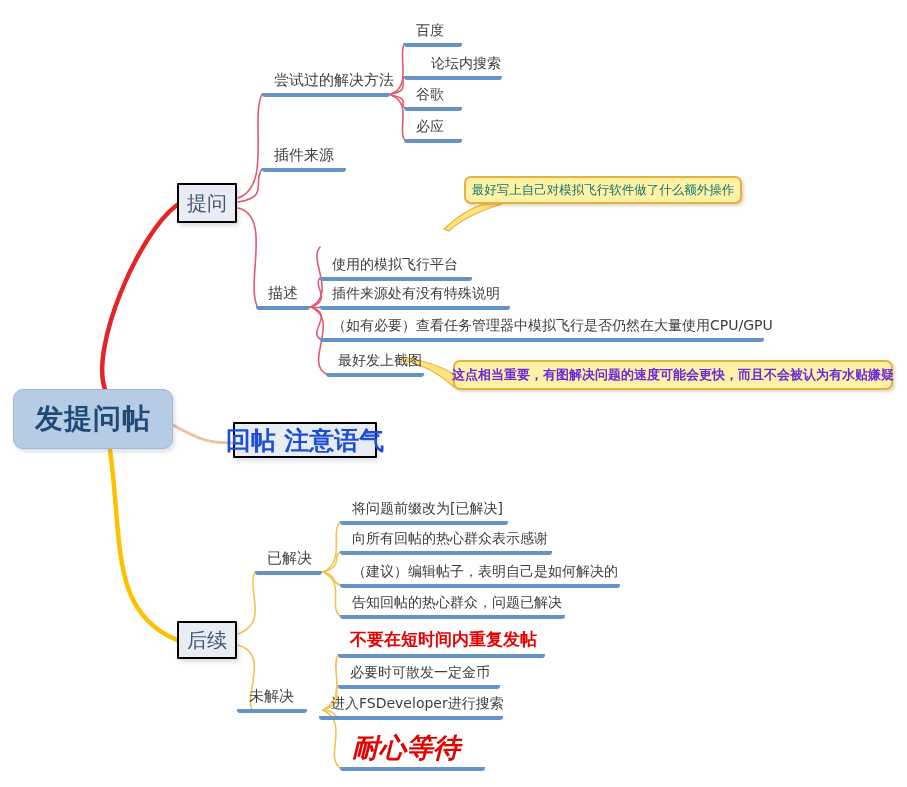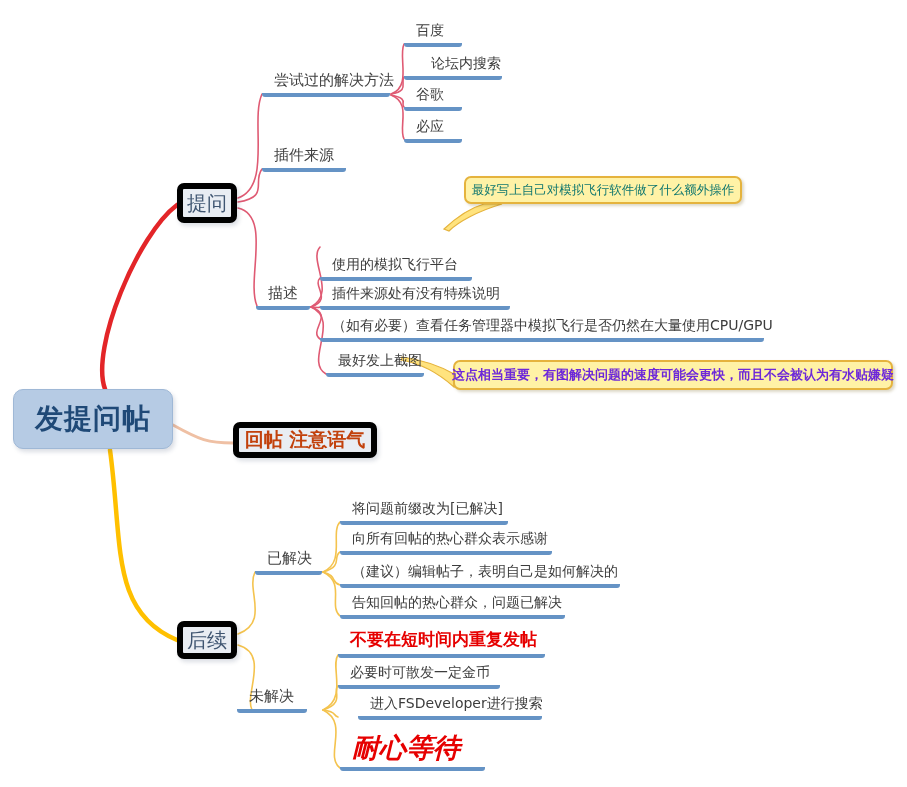--- a/index.html
+++ b/index.html
@@ -4,29 +4,29 @@
 <style>
   html,body{margin:0;padding:0;background:#fff;}
   #canvas{
     position:relative;width:907px;height:787px;background:#ffffff;overflow:hidden;
     font-family:"DejaVu Sans","Liberation Sans",sans-serif;
   }
   #wires{position:absolute;left:0;top:0;width:907px;height:787px;}
   
   .boxnode{
     position:absolute;display:flex;align-items:center;justify-content:center;
-    background:#E9EDF3;border:6px solid #000000;border-radius:7px;
+    background:#E9EDF3;border:2px solid #000000;border-radius:1px;
     color:#3F5571;font-size:20px;white-space:nowrap;
     box-shadow:2px 3px 4px rgba(60,80,110,.18);box-sizing:border-box;
   }
   .rootnode{
     background:#B6CBE4;border:1px solid #9FB8D6;border-radius:10px;
     color:#1F4977;font-size:28px;font-weight:bold;letter-spacing:1px;
   }
-  .rednode{color:#c2410c;font-weight:bold;font-size:19px;}
+  .rednode{color:#1d4ed8;font-weight:bold;font-size:25px;}
   
   .leaf{
     position:absolute;box-sizing:border-box;white-space:nowrap;
     font-size:14px;line-height:19px;color:#3C3C3C;
     padding:0 0 3px 12px;border-bottom:4px solid #6593C5;border-radius:0 0 3px 3px;
   }
   .lv2{font-size:15px;line-height:20px;color:#404040;}
   .red-mid{color:#E60000;font-weight:bold;font-size:17px;line-height:24px;}
   .red-big{color:#E60000;font-weight:bold;font-size:27px;line-height:34px;padding-bottom:2px;font-style:italic;}
   
@@ -108,16 +108,16 @@
 
   <div class="leaf lv2" style="left:255px;top:548px;width:67px;">已解决</div>
   <div class="leaf" style="left:340px;top:499px;width:168px;">将问题前缀改为[已解决]</div>
   <div class="leaf" style="left:340px;top:529px;width:212px;">向所有回帖的热心群众表示感谢</div>
   <div class="leaf" style="left:340px;top:562px;width:280px;">（建议）编辑帖子，表明自己是如何解决的</div>
   <div class="leaf" style="left:340px;top:593px;width:225px;">告知回帖的热心群众，问题已解决</div>
 
   <div class="leaf lv2" style="left:237px;top:686px;width:70px;">未解决</div>
   <div class="leaf red-mid" style="left:338px;top:627px;width:207px;">不要在短时间内重复发帖</div>
   <div class="leaf" style="left:338px;top:663px;width:162px;">必要时可散发一定金币</div>
-  <div class="leaf" style="left:358px;top:694px;width:184px;">进入FSDeveloper进行搜索</div>
+  <div class="leaf" style="left:319px;top:694px;width:184px;">进入FSDeveloper进行搜索</div>
   <div class="leaf red-big" style="left:340px;top:731px;width:145px;">耐心等待</div>
 
 </div>
 
 </body></html>

